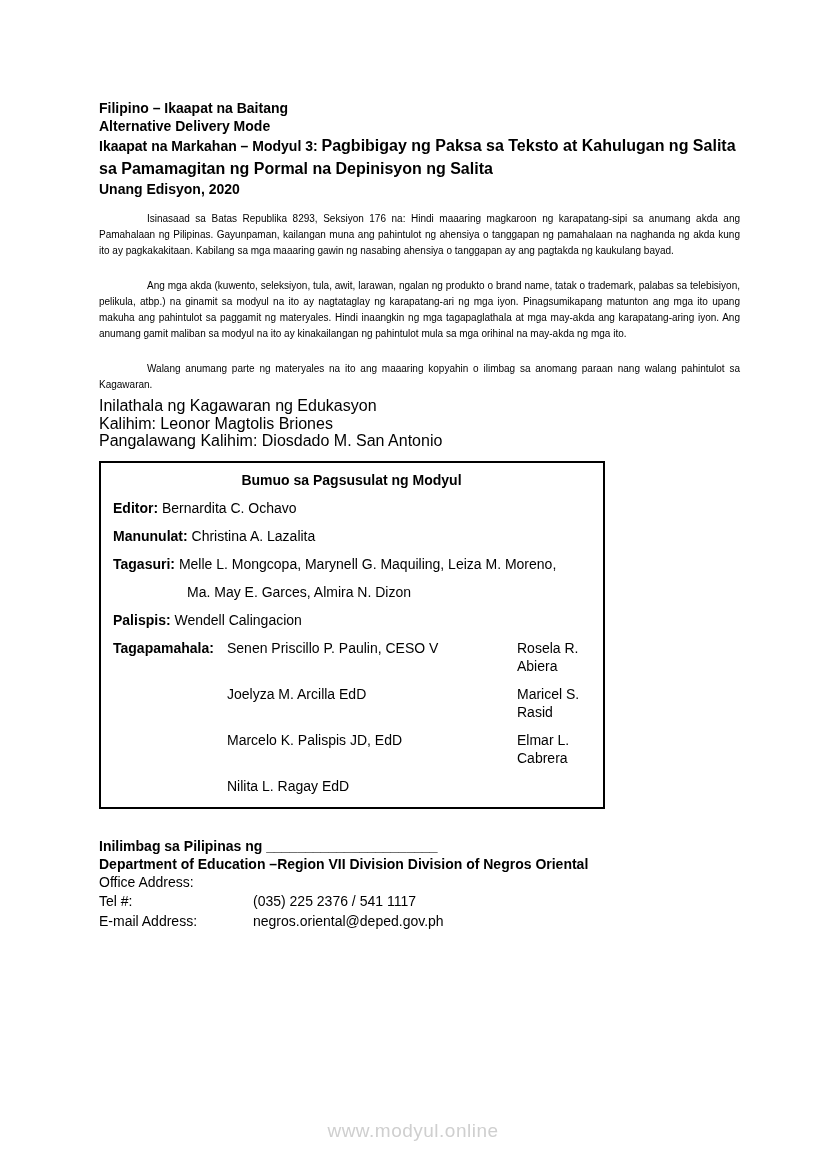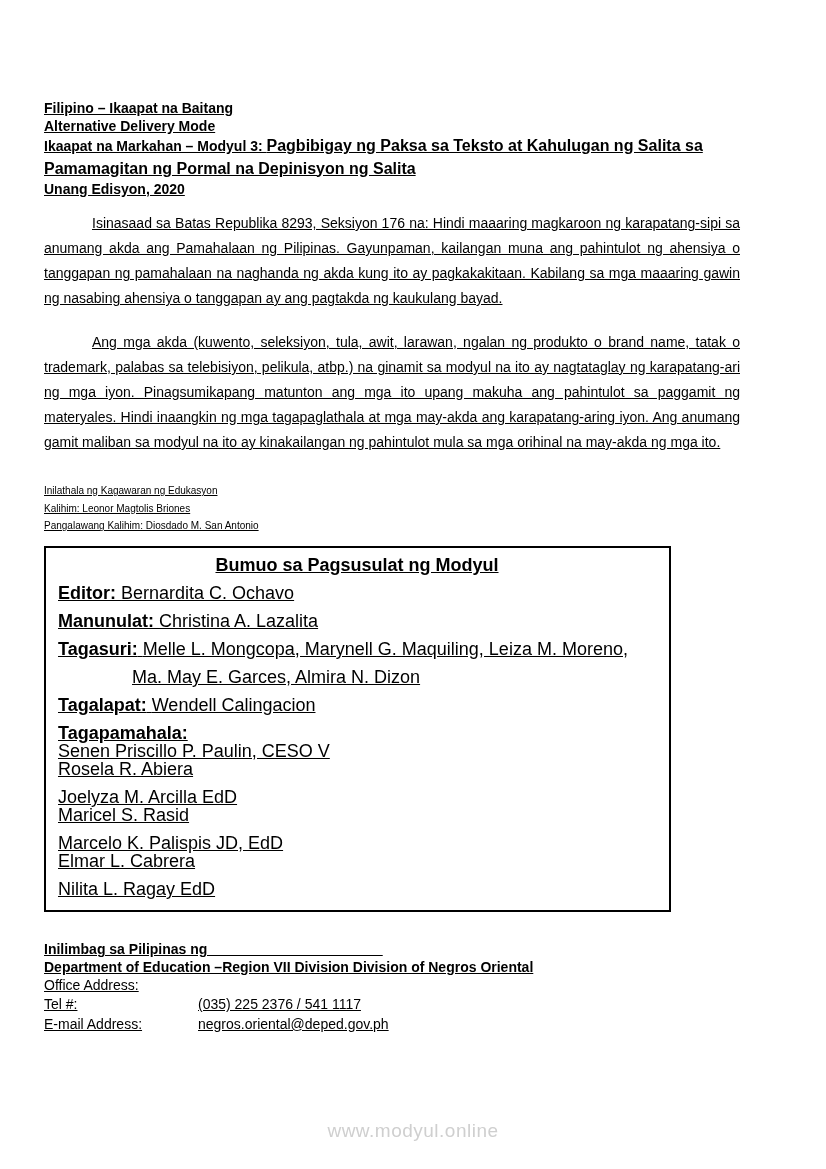--- a/index.html
+++ b/index.html
@@ -6,45 +6,44 @@
   html, body { background: #ffffff; }
   body {
     width: 826px; height: 1169px;
     position: relative;
     font-family: "Liberation Sans", sans-serif;
     color: #000000;
     overflow: hidden;
   }
   .page {
     position: absolute; inset: 0;
-    padding: 99px 86px 0 44px;
-    text-decoration: underline;
+    padding: 99px 86px 0 99px;
   }
   .b { font-weight: bold; }
   .hline { font-size: 14px; line-height: 18px; font-weight: bold; }
   .module-line { font-weight: bold; font-size: 14px; line-height: 21.5px; }
   .module-title { font-size: 16px; }
   .para {
-    font-size: 14px; line-height: 25px;
+    font-size: 10px; line-height: 16px;
     text-align: justify; text-indent: 48px;
     margin-top: 19px;
   }
   .para.first { margin-top: 13px; }
-  .pub { font-size: 10px; line-height: 17.7px; margin-top: 27px; }
+  .pub { font-size: 16px; line-height: 17.7px; margin-top: 4px; }
   .credits {
     border: 2px solid #000;
     margin-top: 11px;
     padding: 8px 13px 12px 12px;
-    font-size: 18px;
-    width: 627px;
+    font-size: 14px;
+    width: 506px;
   }
   .credits-title { text-align: center; font-weight: bold; line-height: 18px; }
   .crow { margin-top: 10px; line-height: 18px; }
   .tagasuri2 { padding-left: 74px; }
-  .tp-line { display: flex; margin-top: 10px; line-height: 18px; flex-direction: column; }
+  .tp-line { display: flex; margin-top: 10px; line-height: 18px; }
   .tp-label { width: 114px; flex: none; font-weight: bold; }
   .tp-c1 { width: 290px; flex: none; }
   .tp-c2 { flex: 1; }
   .print-block { margin-top: 28px; font-size: 14px; }
   .print-bold { font-weight: bold; line-height: 18px; }
   .prow { display: flex; line-height: 19.3px; }
   .plabel { width: 154px; flex: none; }
   .watermark {
     position: absolute; top: 1120px; left: 0;
     width: 826px; text-align: center;
@@ -58,38 +57,39 @@
 
   <header>
     <div class="hline">Filipino – Ikaapat na Baitang</div>
     <div class="hline">Alternative Delivery Mode</div>
     <div class="module-line"><span>Ikaapat na Markahan – Modyul 3: </span><span class="module-title">Pagbibigay ng Paksa sa Teksto at Kahulugan ng Salita sa Pamamagitan ng Pormal na Depinisyon ng Salita</span></div>
     <div class="hline">Unang Edisyon, 2020</div>
   </header>
 
   <p class="para first">Isinasaad sa Batas Republika 8293, Seksiyon 176 na: Hindi maaaring magkaroon ng karapatang-sipi sa anumang akda ang Pamahalaan ng Pilipinas. Gayunpaman, kailangan muna ang pahintulot ng ahensiya o tanggapan ng pamahalaan na naghanda ng akda kung ito ay pagkakakitaan. Kabilang sa mga maaaring gawin ng nasabing ahensiya o tanggapan ay ang pagtakda ng kaukulang bayad.</p>
   <p class="para">Ang mga akda (kuwento, seleksiyon, tula, awit, larawan, ngalan ng produkto o brand name, tatak o trademark, palabas sa telebisiyon, pelikula, atbp.) na ginamit sa modyul na ito ay nagtataglay ng karapatang-ari ng mga iyon. Pinagsumikapang matunton ang mga ito upang makuha ang pahintulot sa paggamit ng materyales. Hindi inaangkin ng mga tagapaglathala at mga may-akda ang karapatang-aring iyon. Ang anumang gamit maliban sa modyul na ito ay kinakailangan ng pahintulot mula sa mga orihinal na may-akda ng mga ito.</p>
+  <p class="para">Walang anumang parte ng materyales na ito ang maaaring kopyahin o ilimbag sa anomang paraan nang walang pahintulot sa Kagawaran.</p>
 
   <div class="pub">
     <div>Inilathala ng Kagawaran ng Edukasyon</div>
     <div>Kalihim: Leonor Magtolis Briones</div>
     <div>Pangalawang Kalihim: Diosdado M. San Antonio</div>
   </div>
 
   <section class="credits">
     <div class="credits-title">Bumuo sa Pagsusulat ng Modyul</div>
 
     <div class="crow"><span class="b">Editor:</span> <span>Bernardita C. Ochavo</span></div>
 
     <div class="crow"><span class="b">Manunulat:</span> <span>Christina A. Lazalita</span></div>
 
     <div class="crow"><span class="b">Tagasuri:</span> <span>Melle L. Mongcopa, Marynell G. Maquiling, Leiza M. Moreno,</span></div>
     <div class="crow tagasuri2">Ma. May E. Garces, Almira N. Dizon</div>
 
-    <div class="crow"><span class="b">Tagalapat:</span> <span>Wendell Calingacion</span></div>
+    <div class="crow"><span class="b">Palispis:</span> <span>Wendell Calingacion</span></div>
 
     <div class="tp-line">
       <span class="tp-label">Tagapamahala:</span>
       <span class="tp-c1">Senen Priscillo P. Paulin, CESO V</span>
       <span class="tp-c2">Rosela R. Abiera</span>
     </div>
     <div class="tp-line">
       <span class="tp-label"></span>
       <span class="tp-c1">Joelyza M. Arcilla EdD</span>
       <span class="tp-c2">Maricel S. Rasid</span>

